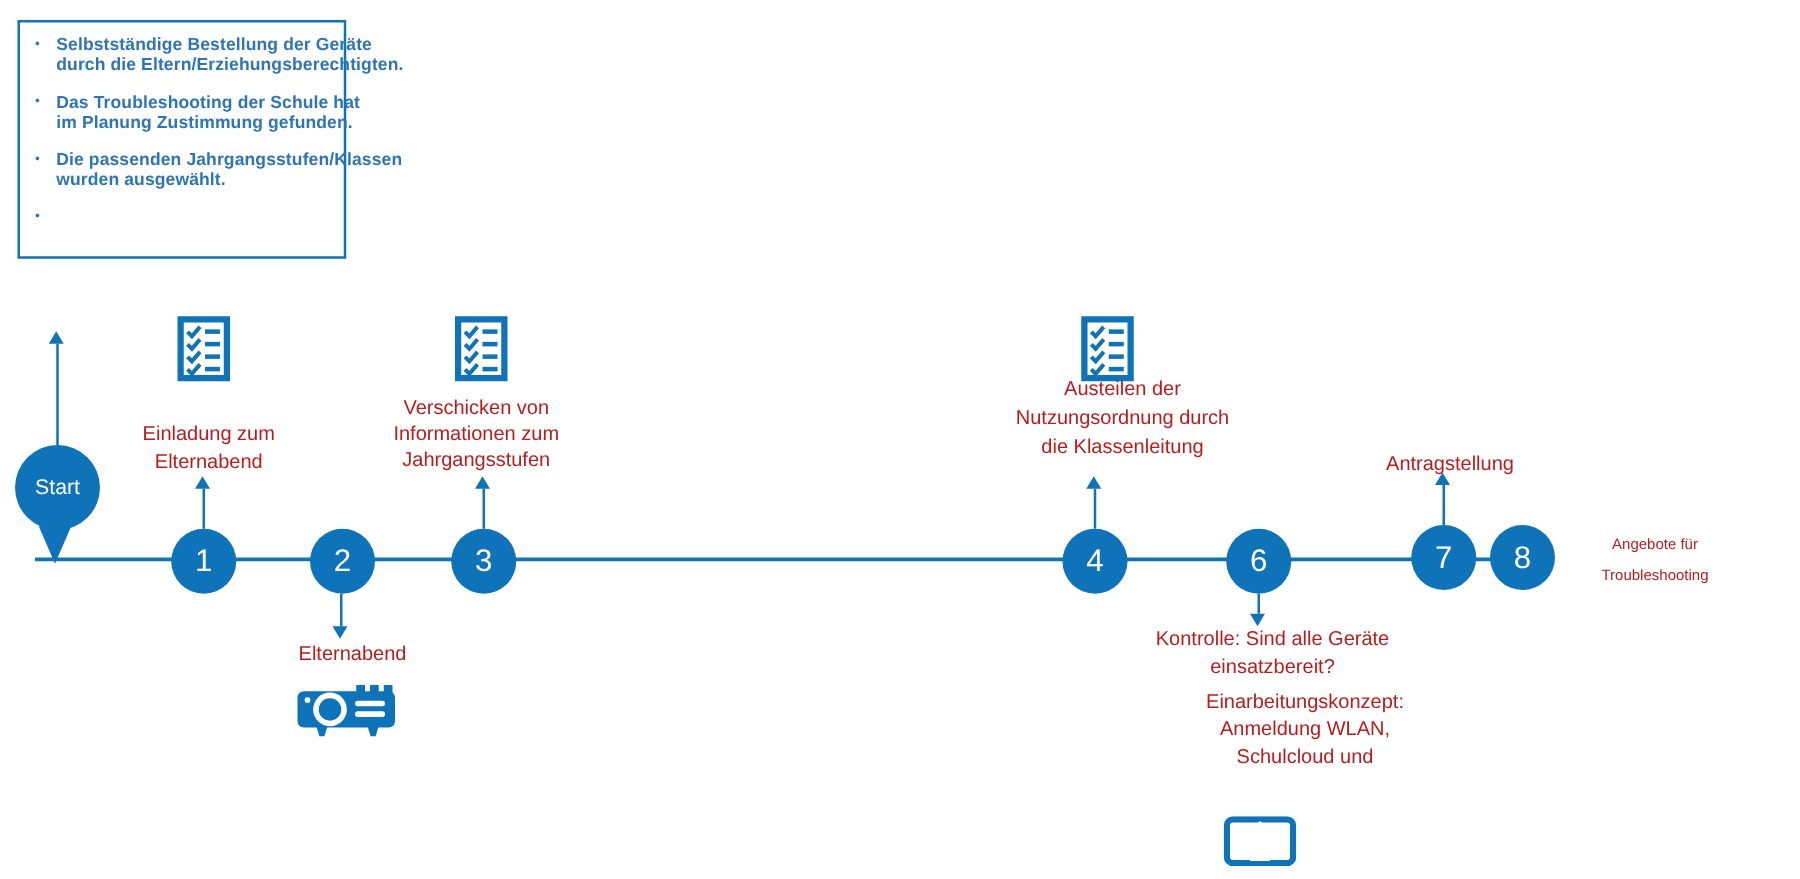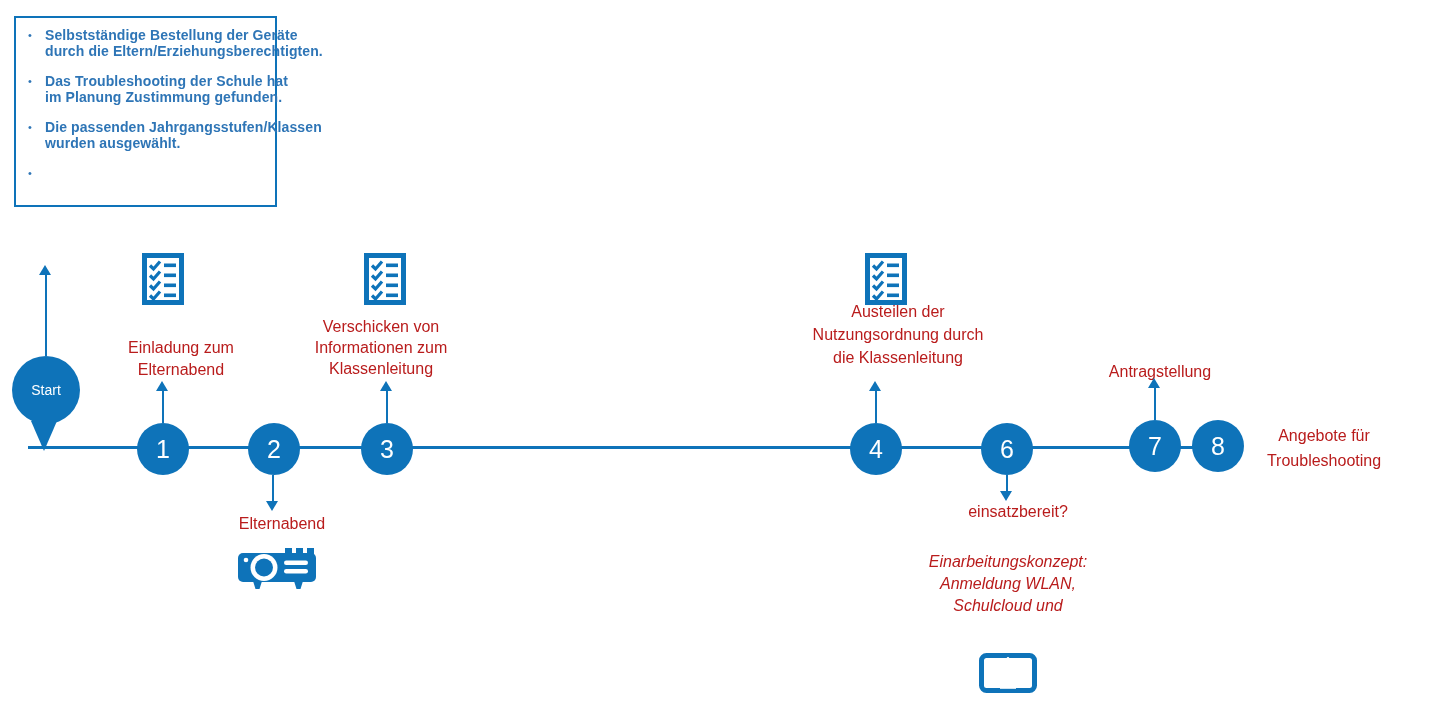--- a/index.html
+++ b/index.html
@@ -24,33 +24,33 @@
   .node {
     width:52px; height:52px; border-radius:50%;
     background:#0E73B9; color:#fff;
     display:flex; align-items:center; justify-content:center;
     font-size:25px; top:423px;
   }
 
   .start-circle {
     left:12px; top:356px; width:68px; height:68px; border-radius:50%;
     background:#0E73B9; color:#fff; display:flex; align-items:center; justify-content:center;
-    font-size:14px;
+    font-size:17px;
   }
   .start-tri { left:31px; top:421px; width:0; height:0;
     border-left:13px solid transparent; border-right:13px solid transparent;
     border-top:30px solid #0E73B9; }
 
   .stem { width:2px; background:#0E73B9; }
   .ah-up { width:0; height:0; border-left:6px solid transparent; border-right:6px solid transparent; border-bottom:10px solid #0E73B9; }
   .ah-down { width:0; height:0; border-left:6px solid transparent; border-right:6px solid transparent; border-top:10px solid #0E73B9; }
 
   .lbl { transform:translateX(-50%); text-align:center; color:#b91c1c; font-size:16px; line-height:22px; }
   .lbl div { white-space:nowrap; }
-  .lbl-end { font-size:16px; line-height:25px; }
+  .lbl-end { font-size:12px; line-height:25px; }
 </style>
 </head>
 <body>
 
 <div class="stage">
 
   <div class="abs info-box">
     <div class="ib-item">
       <span class="ib-bullet">•</span>
       <div>
@@ -127,28 +127,28 @@
         <path d="M9 43.5 l3.5 3.5 L19 39.5"></path>
     </g>
     <g fill="#0E73B9">
       <rect x="23" y="11.5" width="12" height="3.6"></rect>
         <rect x="23" y="21.5" width="12" height="3.6"></rect>
       <rect x="23" y="31.5" width="12" height="3.6"></rect>
         <rect x="23" y="41.5" width="12" height="3.6"></rect>
     </g>
   </svg>
 
-  <div class="abs lbl" style="left:181px; top:337px;">
+  <div class="abs lbl" style="left:167px; top:337px;">
     <div>Einladung zum</div>
     <div>Elternabend</div>
   </div>
   <div class="abs lbl" style="left:381px; top:316px; line-height:21px;">
     <div>Verschicken von</div>
     <div>Informationen zum</div>
-    <div>Klassenleitung</div>
+    <div>Jahrgangsstufen</div>
   </div>
   <div class="abs lbl" style="left:898px; top:300px; line-height:23px;">
     <div>Austeilen der</div>
     <div>Nutzungsordnung durch</div>
     <div>die Klassenleitung</div>
   </div>
   <div class="abs lbl" style="left:1160px; top:361px;">
     <div>Antragstellung</div>
   </div>
 
@@ -185,23 +185,24 @@
       <span>7</span>
     </div>
   <div class="abs node" style="left:1192px; top:420px;">
       <span>8</span>
     </div>
 
   <div class="abs lbl" style="left:282px; top:513px;">
     <div>Elternabend</div>
   </div>
   <div class="abs lbl" style="left:1018px; top:501px;">
+    <div>Kontrolle: Sind alle Geräte</div>
     <div>einsatzbereit?</div>
   </div>
-  <div class="abs lbl" style="left:1008px; top:551px;font-style:italic;">
+  <div class="abs lbl" style="left:1044px; top:551px;">
     <div>Einarbeitungskonzept:</div>
     <div>Anmeldung WLAN,</div>
     <div>Schulcloud und</div>
   </div>
 
   <div class="abs lbl lbl-end" style="left:1324px; top:423px;">
     <div>Angebote für</div>
     <div>Troubleshooting</div>
   </div>
 

